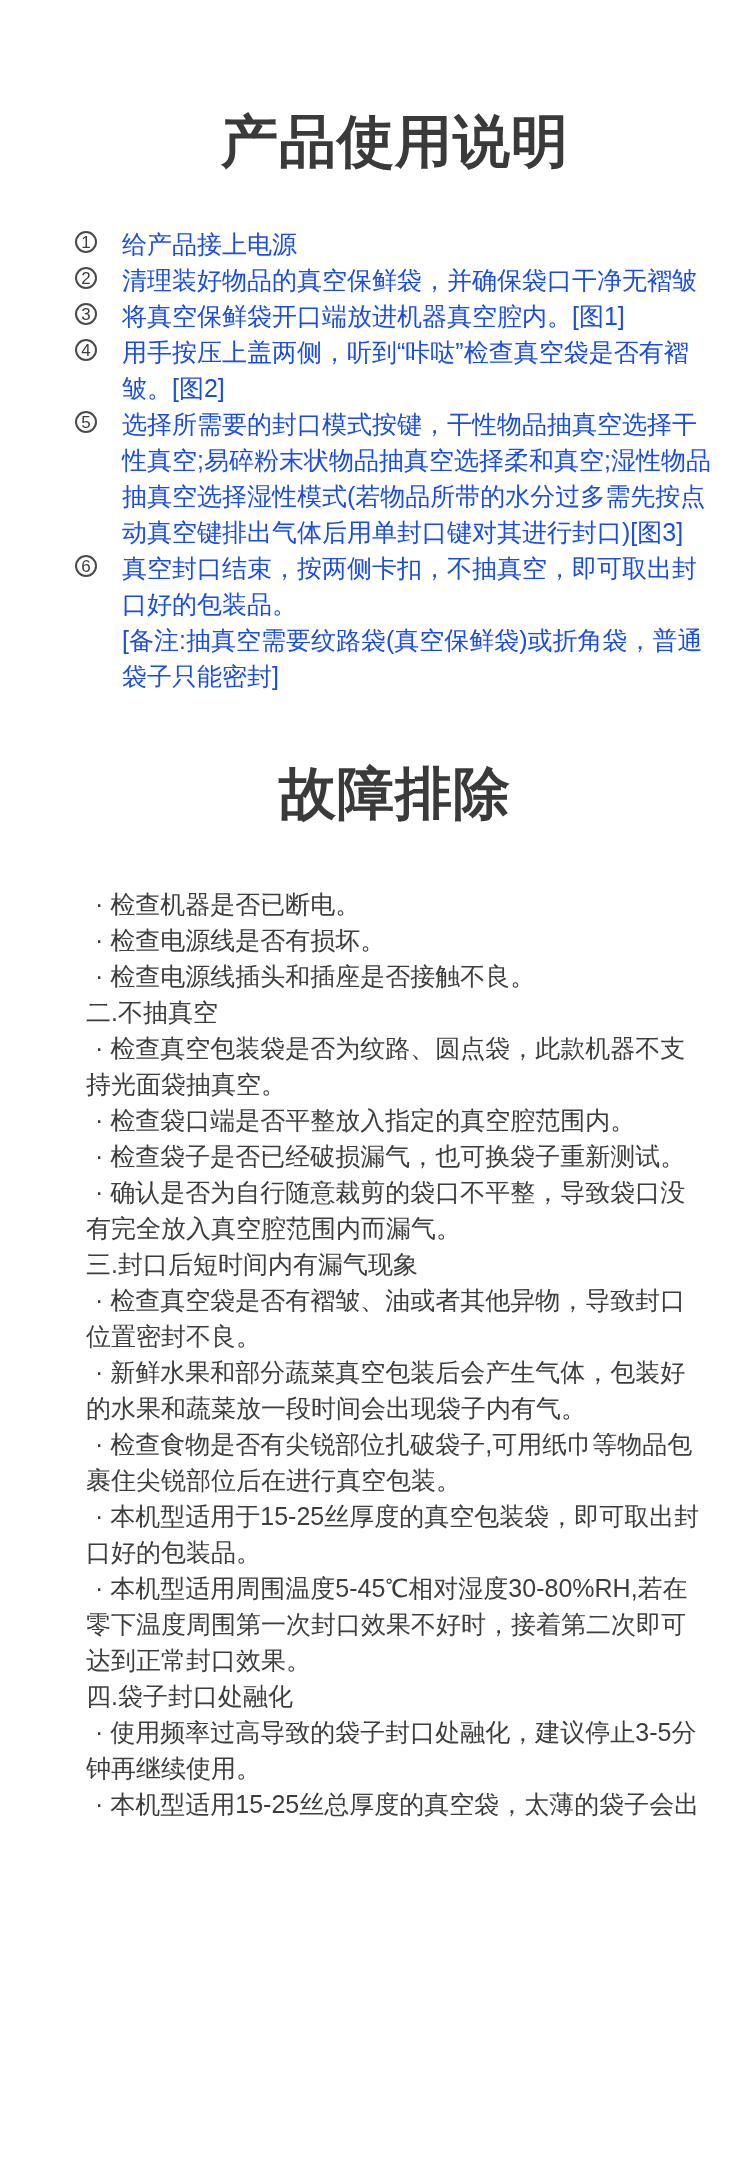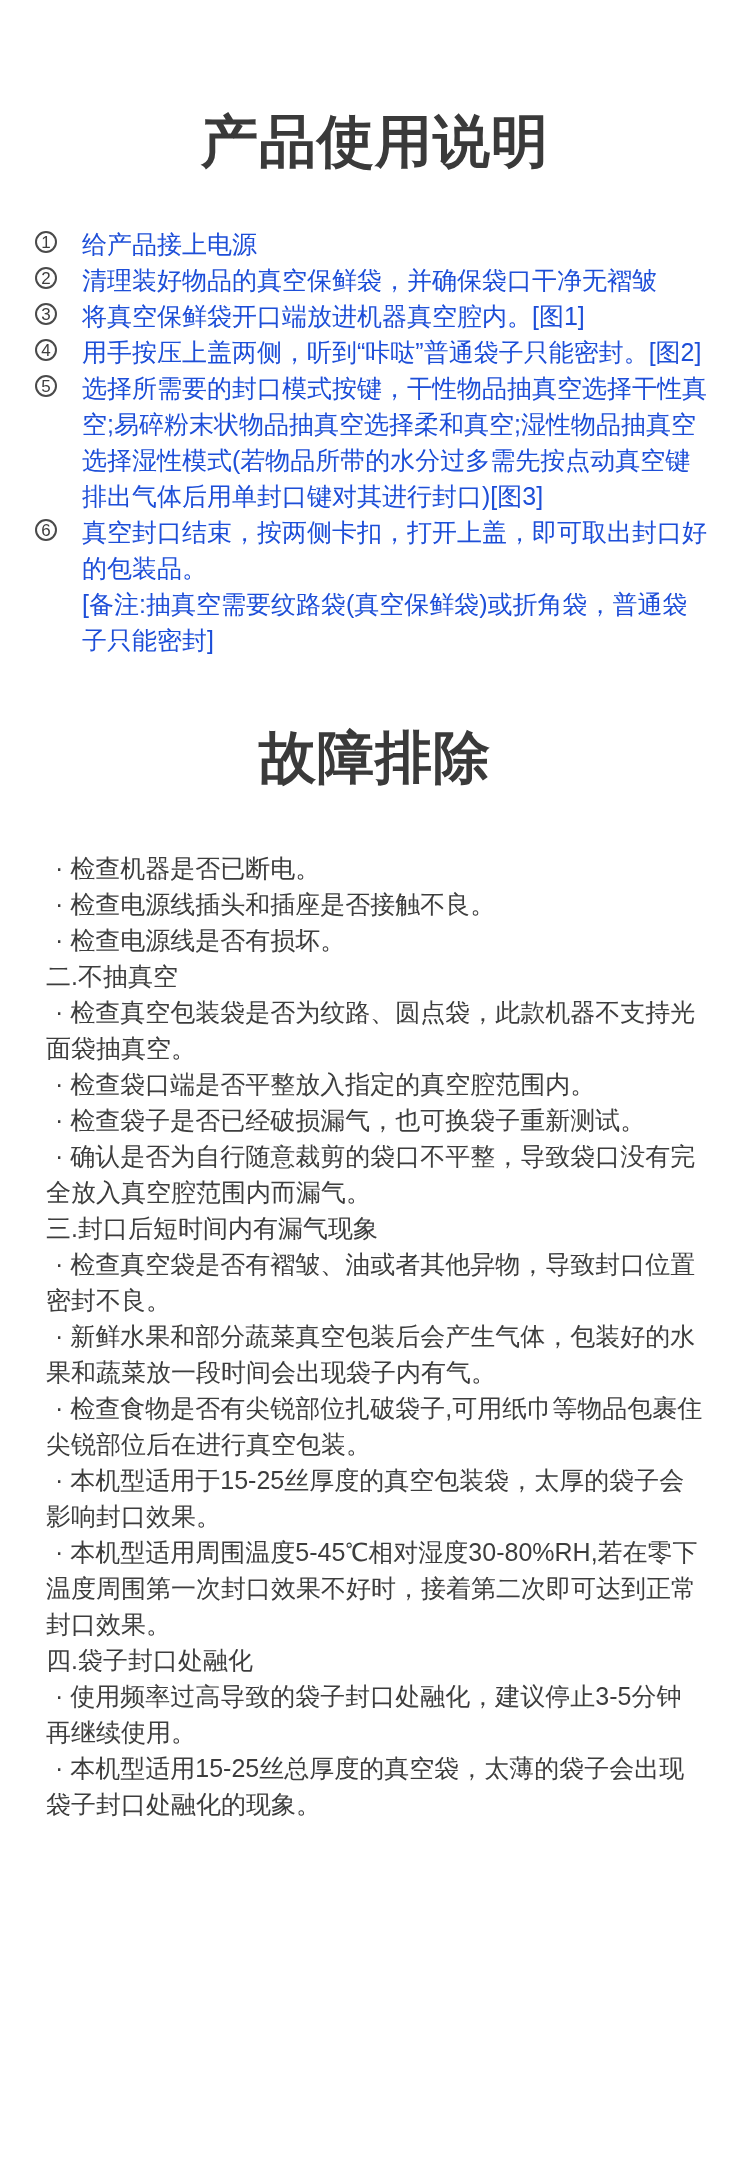--- a/index.html
+++ b/index.html
@@ -7,20 +7,21 @@
   body { font-family: "Liberation Sans", sans-serif; }
 
   .page {
     position: relative;
     width: 750px;
     height: 1824px;
     margin: 0 auto;
     background: #ffffff;
     color: #3d3d3d;
     overflow: hidden;
+    padding-left: 40px;
   }
 
   .doc-title {
     margin: 0;
     text-align: center;
     font-size: 57px;
     line-height: 62px;
     font-weight: 700;
     letter-spacing: 1px;
     color: #3a3a3a;
@@ -102,67 +103,67 @@
         </span>
       <p class="step-text">将真空保鲜袋开口端放进机器真空腔内。[图1]</p>
     </div>
 
     <div class="step">
       <span class="step-num">
           <span class="num-circle">
             <span>4</span>
           </span>
         </span>
-      <p class="step-text">用手按压上盖两侧，听到“咔哒”普通袋子只能密封。[图2]</p>
+      <p class="step-text">用手按压上盖两侧，听到“咔哒”检查真空袋是否有褶皱。[图2]</p>
     </div>
 
     <div class="step">
       <span class="step-num">
           <span class="num-circle">
             <span>5</span>
           </span>
         </span>
       <p class="step-text">选择所需要的封口模式按键，干性物品抽真空选择干性真空;易碎粉末状物品抽真空选择柔和真空;湿性物品抽真空选择湿性模式(若物品所带的水分过多需先按点动真空键排出气体后用单封口键对其进行封口)[图3]</p>
     </div>
 
     <div class="step">
       <span class="step-num">
           <span class="num-circle">
             <span>6</span>
           </span>
         </span>
-      <p class="step-text">真空封口结束，按两侧卡扣，打开上盖，即可取出封口好的包装品。</p>
+      <p class="step-text">真空封口结束，按两侧卡扣，不抽真空，即可取出封口好的包装品。</p>
     </div>
 
     <div class="step">
       <span class="step-num"></span>
       <p class="step-text">[备注:抽真空需要纹路袋(真空保鲜袋)或折角袋，普通袋子只能密封]</p>
     </div>
 
   </div>
 
   <h1 class="doc-title title-trouble">故障排除</h1>
 
   <div class="trouble-body">
 
     <p class="bullet">· 检查机器是否已断电。</p>
+    <p class="bullet">· 检查电源线是否有损坏。</p>
     <p class="bullet">· 检查电源线插头和插座是否接触不良。</p>
-    <p class="bullet">· 检查电源线是否有损坏。</p>
 
     <p>二.不抽真空</p>
     <p class="bullet">· 检查真空包装袋是否为纹路、圆点袋，此款机器不支持光面袋抽真空。</p>
     <p class="bullet">· 检查袋口端是否平整放入指定的真空腔范围内。</p>
     <p class="bullet">· 检查袋子是否已经破损漏气，也可换袋子重新测试。</p>
     <p class="bullet">· 确认是否为自行随意裁剪的袋口不平整，导致袋口没有完全放入真空腔范围内而漏气。</p>
 
     <p>三.封口后短时间内有漏气现象</p>
     <p class="bullet">· 检查真空袋是否有褶皱、油或者其他异物，导致封口位置密封不良。</p>
     <p class="bullet">· 新鲜水果和部分蔬菜真空包装后会产生气体，包装好的水果和蔬菜放一段时间会出现袋子内有气。</p>
     <p class="bullet">· 检查食物是否有尖锐部位扎破袋子,可用纸巾等物品包裹住尖锐部位后在进行真空包装。</p>
-    <p class="bullet">· 本机型适用于15-25丝厚度的真空包装袋，太厚的袋子会影响封口效果。</p>
+    <p class="bullet">· 本机型适用于15-25丝厚度的真空包装袋，即可取出封口好的包装品。</p>
     <p class="bullet">· 本机型适用周围温度5-45℃相对湿度30-80%RH,若在零下温度周围第一次封口效果不好时，接着第二次即可达到正常封口效果。</p>
 
     <p>四.袋子封口处融化</p>
     <p class="bullet">· 使用频率过高导致的袋子封口处融化，建议停止3-5分钟再继续使用。</p>
     <p class="bullet">· 本机型适用15-25丝总厚度的真空袋，太薄的袋子会出现袋子封口处融化的现象。</p>
 
   </div>
 
 </div>
 

